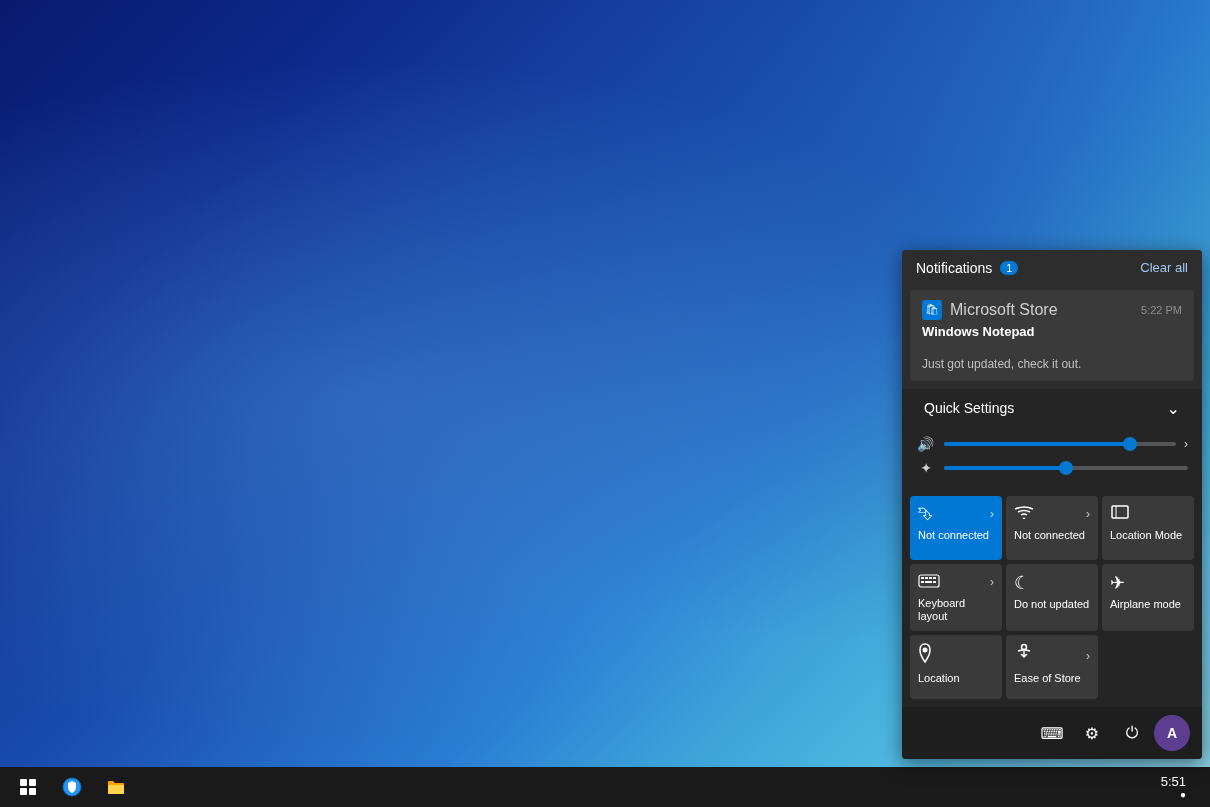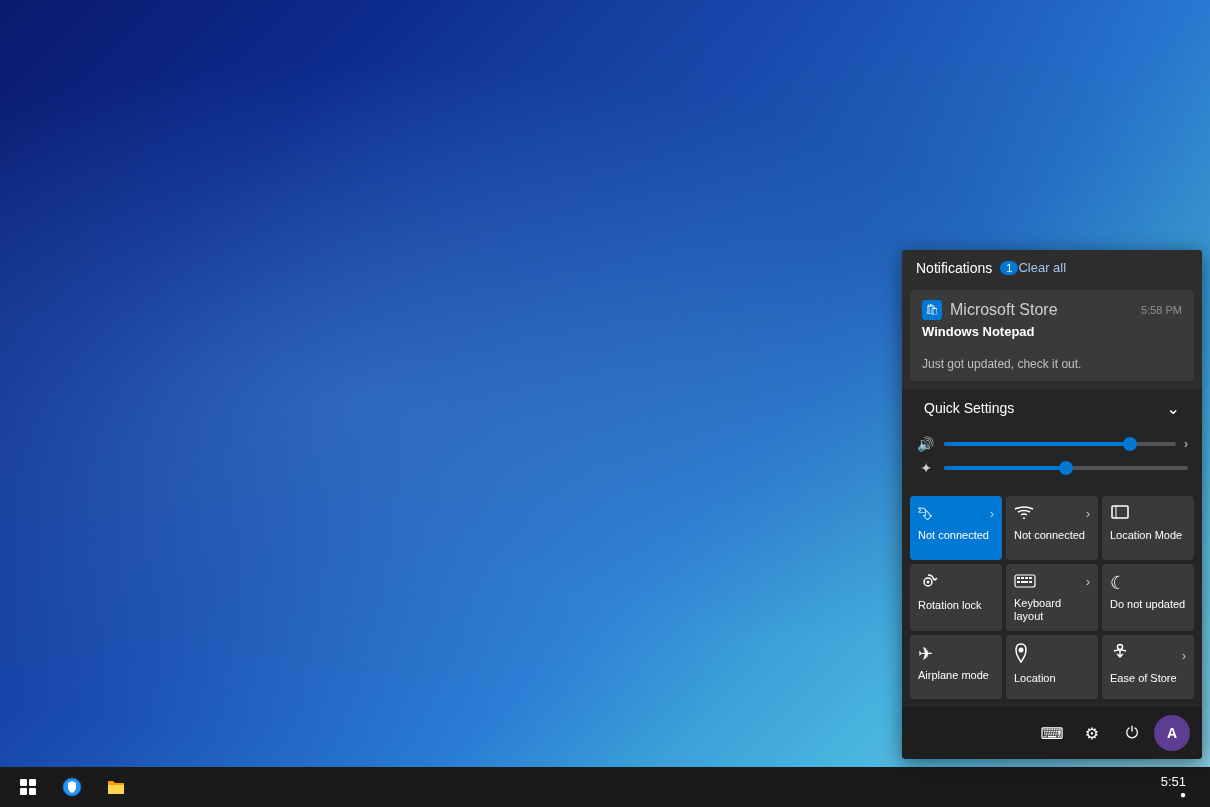--- a/index.html
+++ b/index.html
@@ -82,21 +82,21 @@
       border-radius: 4px;
       overflow: hidden;
       z-index: 200;
       box-shadow: 0 4px 20px rgba(0,0,0,0.5);
     }
 
     
     #notif-header {
       display: flex;
       align-items: center;
-      justify-content: flex-start;
+      justify-content: space-between;
       padding: 10px 14px;
       background: #2d2d2d;
     }
 
     #notif-title-area {
       display: flex;
       align-items: center;
       gap: 8px;
     }
 
@@ -411,21 +411,21 @@
         <span id="notif-title">Notifications</span>
         <span id="notif-badge">1</span>
       </div>
       <button id="clear-all-btn">Clear all</button>
     </div>
 
     <div id="notif-card">
       <div id="notif-card-header">
         <div class="store-icon">🛍</div>
         <span id="notif-app-name">Microsoft Store</span>
-        <span id="notif-time">5:58 PM</span>
+        <span id="notif-time">5:22 PM</span>
       </div>
       <div id="notif-title-text">Windows Notepad</div>
       <div id="notif-body-text">Just got updated, check it out.</div>
     </div>
 
     <div id="quick-settings-header">
       <span id="qs-title">Quick Settings</span>
       <button id="qs-collapse-btn" style="background:none;border:none;color:white;cursor:pointer;font-size:16px;">⌄</button>
     </div>
 
@@ -481,33 +481,20 @@
           <span class="qs-tile-icon">
             <svg width="20" height="16" viewBox="0 0 20 16">
               <rect x="2" y="2" width="16" height="12" rx="1" stroke="white" stroke-width="1.5" fill="none"></rect>
               <line x1="6" y1="2" x2="6" y2="14" stroke="white" stroke-width="1"></line>
             </svg>
           </span>
         </div>
         <span class="qs-tile-label">Location Mode</span>
       </div>
 
-      <div class="qs-tile">
-        <div class="qs-tile-icon-row">
-          <span class="qs-tile-icon">
-            <svg width="20" height="18" viewBox="0 0 20 18">
-              <path d="M10 3 Q15 3 16 8" stroke="white" stroke-width="1.5" fill="none"></path>
-              <path d="M15 6 L17 8 L19 6" stroke="white" stroke-width="1.5" fill="none"></path>
-              <circle cx="10" cy="10" r="4" stroke="white" stroke-width="1.5" fill="none"></circle>
-              <circle cx="10" cy="10" r="1.5" fill="white"></circle>
-            </svg>
-          </span>
-        </div>
-        <span class="qs-tile-label">Rotation lock</span>
-      </div>
 
       <div class="qs-tile">
         <div class="qs-tile-icon-row">
           <span class="qs-tile-icon">
             <svg width="22" height="14" viewBox="0 0 22 14">
               <rect x="1" y="1" width="20" height="12" rx="2" stroke="white" stroke-width="1.2" fill="none"></rect>
               <rect x="3" y="3" width="3" height="2" rx="0.5" fill="white"></rect>
               <rect x="7" y="3" width="3" height="2" rx="0.5" fill="white"></rect>
               <rect x="11" y="3" width="3" height="2" rx="0.5" fill="white"></rect>
               <rect x="15" y="3" width="3" height="2" rx="0.5" fill="white"></rect>

